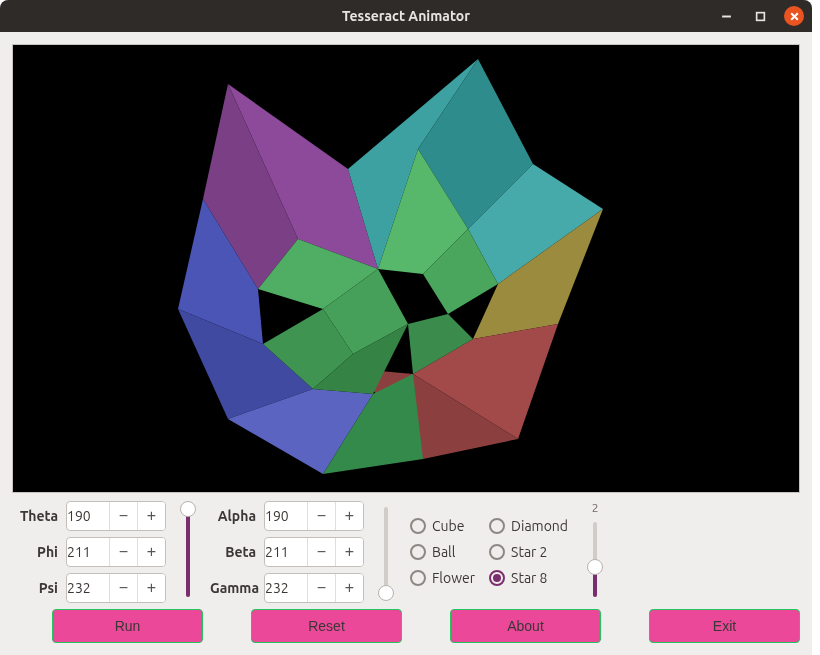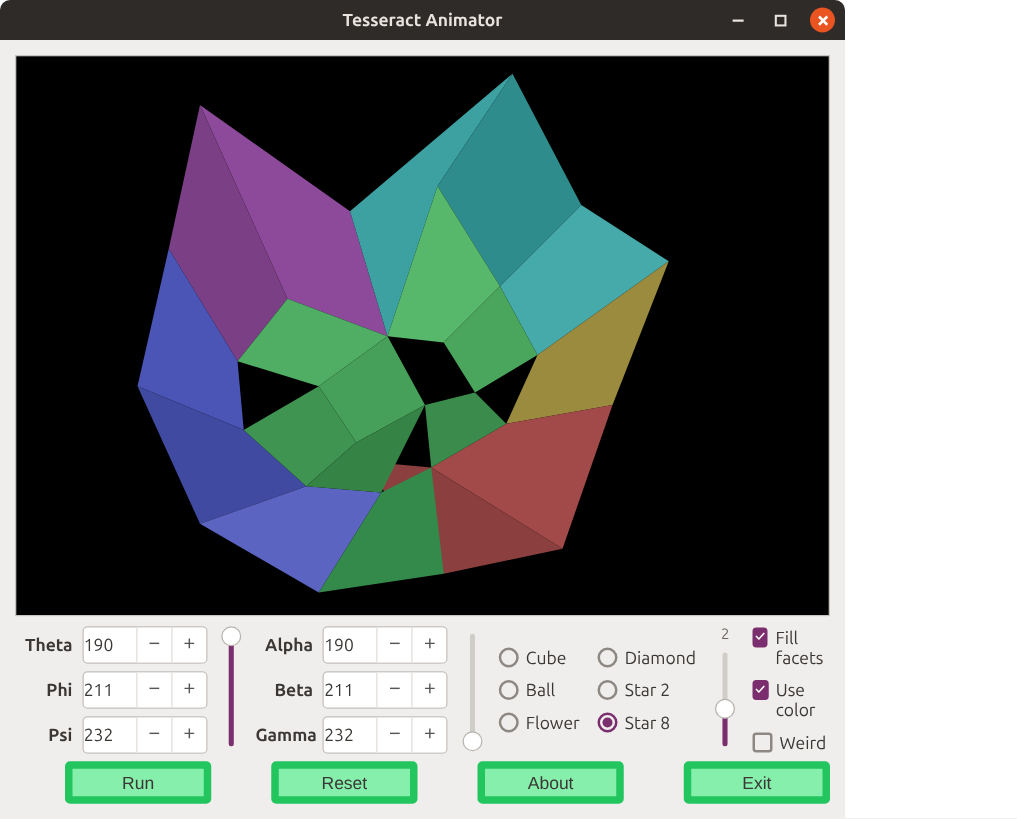--- a/index.html
+++ b/index.html
@@ -1,17 +1,17 @@
 <!DOCTYPE html>
 <html><head>
 <meta charset="utf-8">
 <style>
   * { box-sizing: border-box; margin: 0; padding: 0; user-select: none; }
   html, body { width: 820px; height: 655px; font-family: "Ubuntu", "Segoe UI", sans-serif; font-size: 14px; background: #fff; }
-  .win { width: 676px; height: 655px; display: flex; flex-direction: column; border-radius: 8px 8px 0 0; overflow: hidden; }
+  .win { width: 812px; height: 655px; display: flex; flex-direction: column; border-radius: 8px 8px 0 0; overflow: hidden; }
   .titlebar { height: 32px; background: #2e2b29; color: #e9e4df; display: flex; align-items: center; position: relative; }
   .titlebar .title { flex:1; text-align: center; font-weight: 700; font-size: 14px; }
   .titlebar .win-controls { position: absolute; right: 8px; top: 0; height: 32px; display: flex; align-items: center; gap: 14px; }
   .win-btn { width: 20px; height: 20px; border-radius: 50%; display: flex; align-items: center; justify-content: center; color: #e9e4df; cursor: pointer; }
   .win-btn.min, .win-btn.max { background: transparent; }
   .win-btn.close { background: #e95420; color: #fff; }
   .win-btn svg { width: 11px; height: 11px; }
   .content { flex:1; background: #f0eeec; padding: 12px; display: flex; flex-direction: column; gap: 8px; }
   .canvas-wrap { flex:1; background: #fff; padding: 0; border: 1px solid #c8c3be; }
   .canvas { width: 100%; height: 100%; background: #000; position: relative; overflow: hidden; }
@@ -34,21 +34,21 @@
   .radio-item.selected .radio-mark { border-color: #7b2e6e; }
   .radio-dot { width: 8px; height: 8px; border-radius: 50%; background: #7b2e6e; display: none; }
   .radio-item.selected .radio-dot { display: block; }
   .num-slider { width: 30px; display:flex; flex-direction:column; align-items:center; gap:2px; }
   .num-slider .top-num { font-size: 12px; color: #6d6863; }
   .check-col { display:flex; flex-direction:column; gap:10px; justify-content:center; }
   .check-mark { width: 16px; height: 16px; border: 2px solid #8d8883; border-radius: 3px; display:flex; align-items:center; justify-content:center; color:#fff; font-size:11px; }
   .check-item.checked .check-mark { background: #7b2e6e; border-color: #7b2e6e; }
   .check-item.checked .check-mark::after { content: "✓"; font-weight:700; line-height:1; }
   .row-buttons { display:flex; gap:8px; }
-  .big-btn { flex:1; height:34px; background:#86efac; border:6px solid #22c55e; border-radius:4px; color:#3a3735; font-size:14px; cursor:pointer;margin-left:40px; }
+  .big-btn { flex:1; height:34px; background:#ec4899; border:1px solid #22c55e; border-radius:4px; color:#3a3735; font-size:14px; cursor:pointer;margin-left:40px; }
 </style>
 </head>
 <body>
 
 <div class="win">
   <div class="titlebar">
     <div class="title">Tesseract Animator</div>
     <div class="win-controls">
       <div class="win-btn min">
         <svg viewBox="0 0 10 10">
@@ -204,34 +204,20 @@
         <div class="num-slider">
           <div class="top-num">2</div>
           <div class="vslider" style="flex:1;width:100%">
             <div class="track">
               <div class="fill" id="s3f" style="height: 40%;"></div>
               <div class="thumb" id="s3t" style="top: 60%;"></div>
             </div>
           </div>
         </div>
 
-        <div class="check-col">
-          <div class="check-item checked" id="ck-0">
-              <span class="check-mark"></span>
-              <span>Fill facets</span>
-            </div>
-          <div class="check-item checked" id="ck-1">
-              <span class="check-mark"></span>
-              <span>Use color</span>
-            </div>
-          <div class="check-item" id="ck-2">
-              <span class="check-mark"></span>
-              <span>Weird</span>
-            </div>
-        </div>
 
       </div>
 
       <div class="row-buttons">
         <button class="big-btn">Run</button>
         <button class="big-btn">Reset</button>
         <button class="big-btn">About</button>
         <button class="big-btn">Exit</button>
       </div>
     </div>

